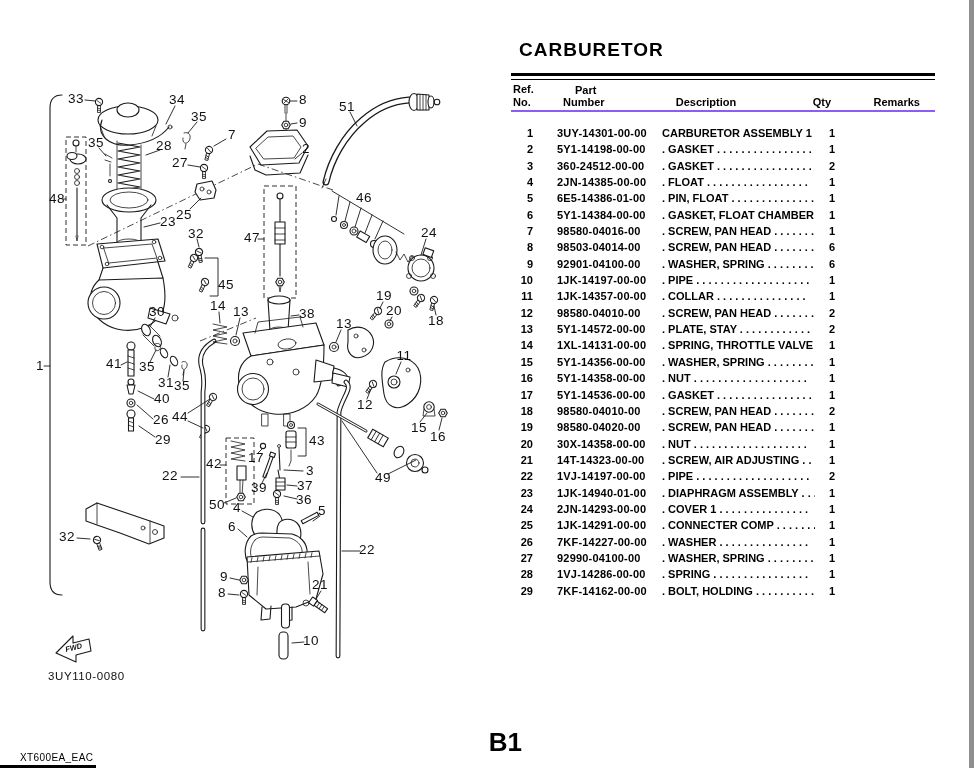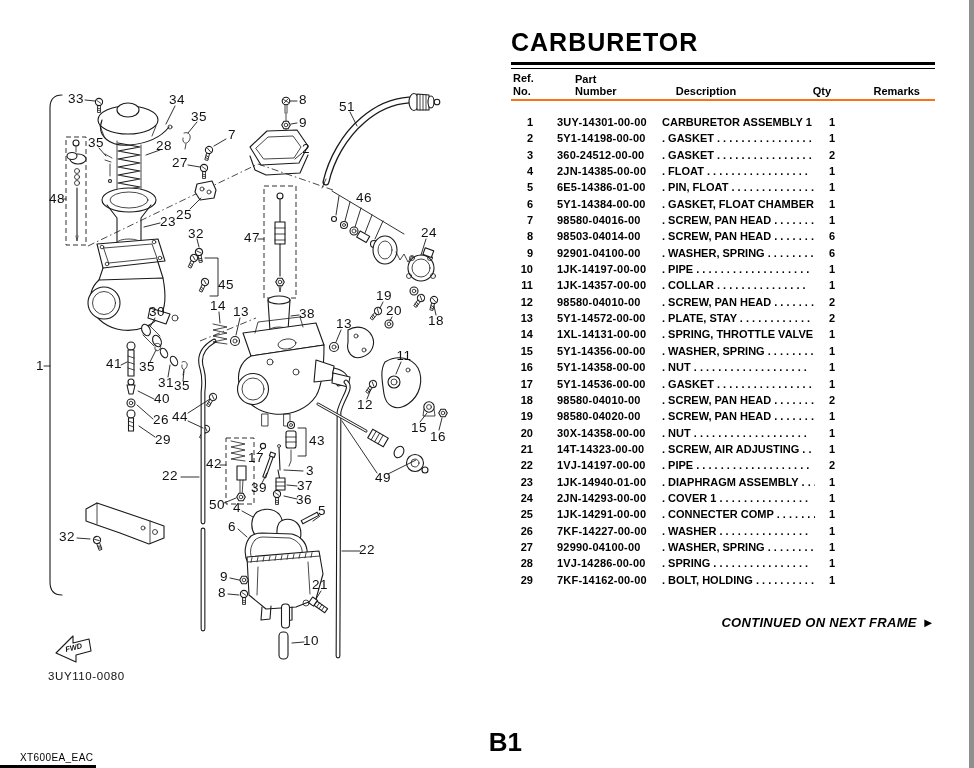--- a/index.html
+++ b/index.html
@@ -18,27 +18,27 @@
   .tube-i  { fill:none; stroke:#fff;    stroke-width:2.6; stroke-linecap:round; }
   .hose-o  { fill:none; stroke:#1a1a1a; stroke-width:7;   stroke-linecap:round; }
   .hose-i  { fill:none; stroke:#fff;    stroke-width:4.4; stroke-linecap:round; }
   .callout { font:13.5px "Liberation Sans", sans-serif; fill:#111; text-anchor:middle;
              dominant-baseline:middle; letter-spacing:0.5px; }
   .dwg     { font:11.5px "Liberation Sans", sans-serif; fill:#111; letter-spacing:0.6px; }
   .fwdtxt  { font:italic bold 7.5px "Liberation Sans", sans-serif; fill:#111; }
 
   
   .catalog { position:absolute; left:511px; top:27px; width:424px; height:640px; }
-  .cat-title { margin:0; font-size:25px; line-height:30px; font-weight:bold; letter-spacing:1px; }
+  .cat-title { margin:8px; font-size:19px; line-height:30px; font-weight:bold; letter-spacing:1px; }
   .title-rule { margin-top:5px; height:3px; border-top:3px solid #000; border-bottom:1px solid #000; }
-  .thead { position:relative; margin-top:3px; height:27px; border-bottom:2px solid #f97316;
+  .thead { position:relative; margin-top:3px; height:27px; border-bottom:2px solid #8b5cf6;
            font-size:11px; font-weight:bold; }
   .thead span { position:absolute; white-space:nowrap; }
   .h-ref1 { left:2px;  top:0; }    .h-ref2 { left:2px;  top:13px; }
-  .h-part1{ left:64px; top:1px; }    .h-part2{ left:64px; top:13px; }
+  .h-part1{ left:64px; top:1px; }    .h-part2{ left:52px; top:13px; }
   .h-desc { left:130px; top:13px; width:130px; text-align:center; }
   .h-qty  { left:286px; top:13px; width:34px;  text-align:right; }
   .h-rem  { left:345px; top:13px; width:64px;  text-align:right; }
   .rows { margin-top:13px; }
   .prow { display:flex; height:16.35px; line-height:16.35px; font-size:11px; font-weight:bold;
           white-space:nowrap; }
   .c-ref  { flex:none; width:22px; text-align:right; }
   .c-part { flex:none; width:105px; margin-left:24px; letter-spacing:0.2px; }
   .c-desc { flex:none; width:153px; overflow:hidden; }
   .c-qty  { flex:none; width:40px; padding-left:14px; }
@@ -750,23 +750,20 @@
     </div>
 
     <div class="prow">
       <span class="c-ref">29</span>
       <span class="c-part">7KF-14162-00-00</span>
       <span class="c-desc">. BOLT, HOLDING   . . . . . . . . . .</span>
       <span class="c-qty">1</span>
       <span class="c-rem"></span>
     </div>
   </div>
-    <div class="continued">
-      <span>CONTINUED ON NEXT FRAME</span><span class="arr">►</span>
-    </div>
   </div>
 
   <div class="pageno">B1</div>
   <div class="fcode">XT600EA_EAC</div>
   <div class="bottom-line"></div>
   <div class="side-bar"></div>
 
 </div>
 
 </body></html>

